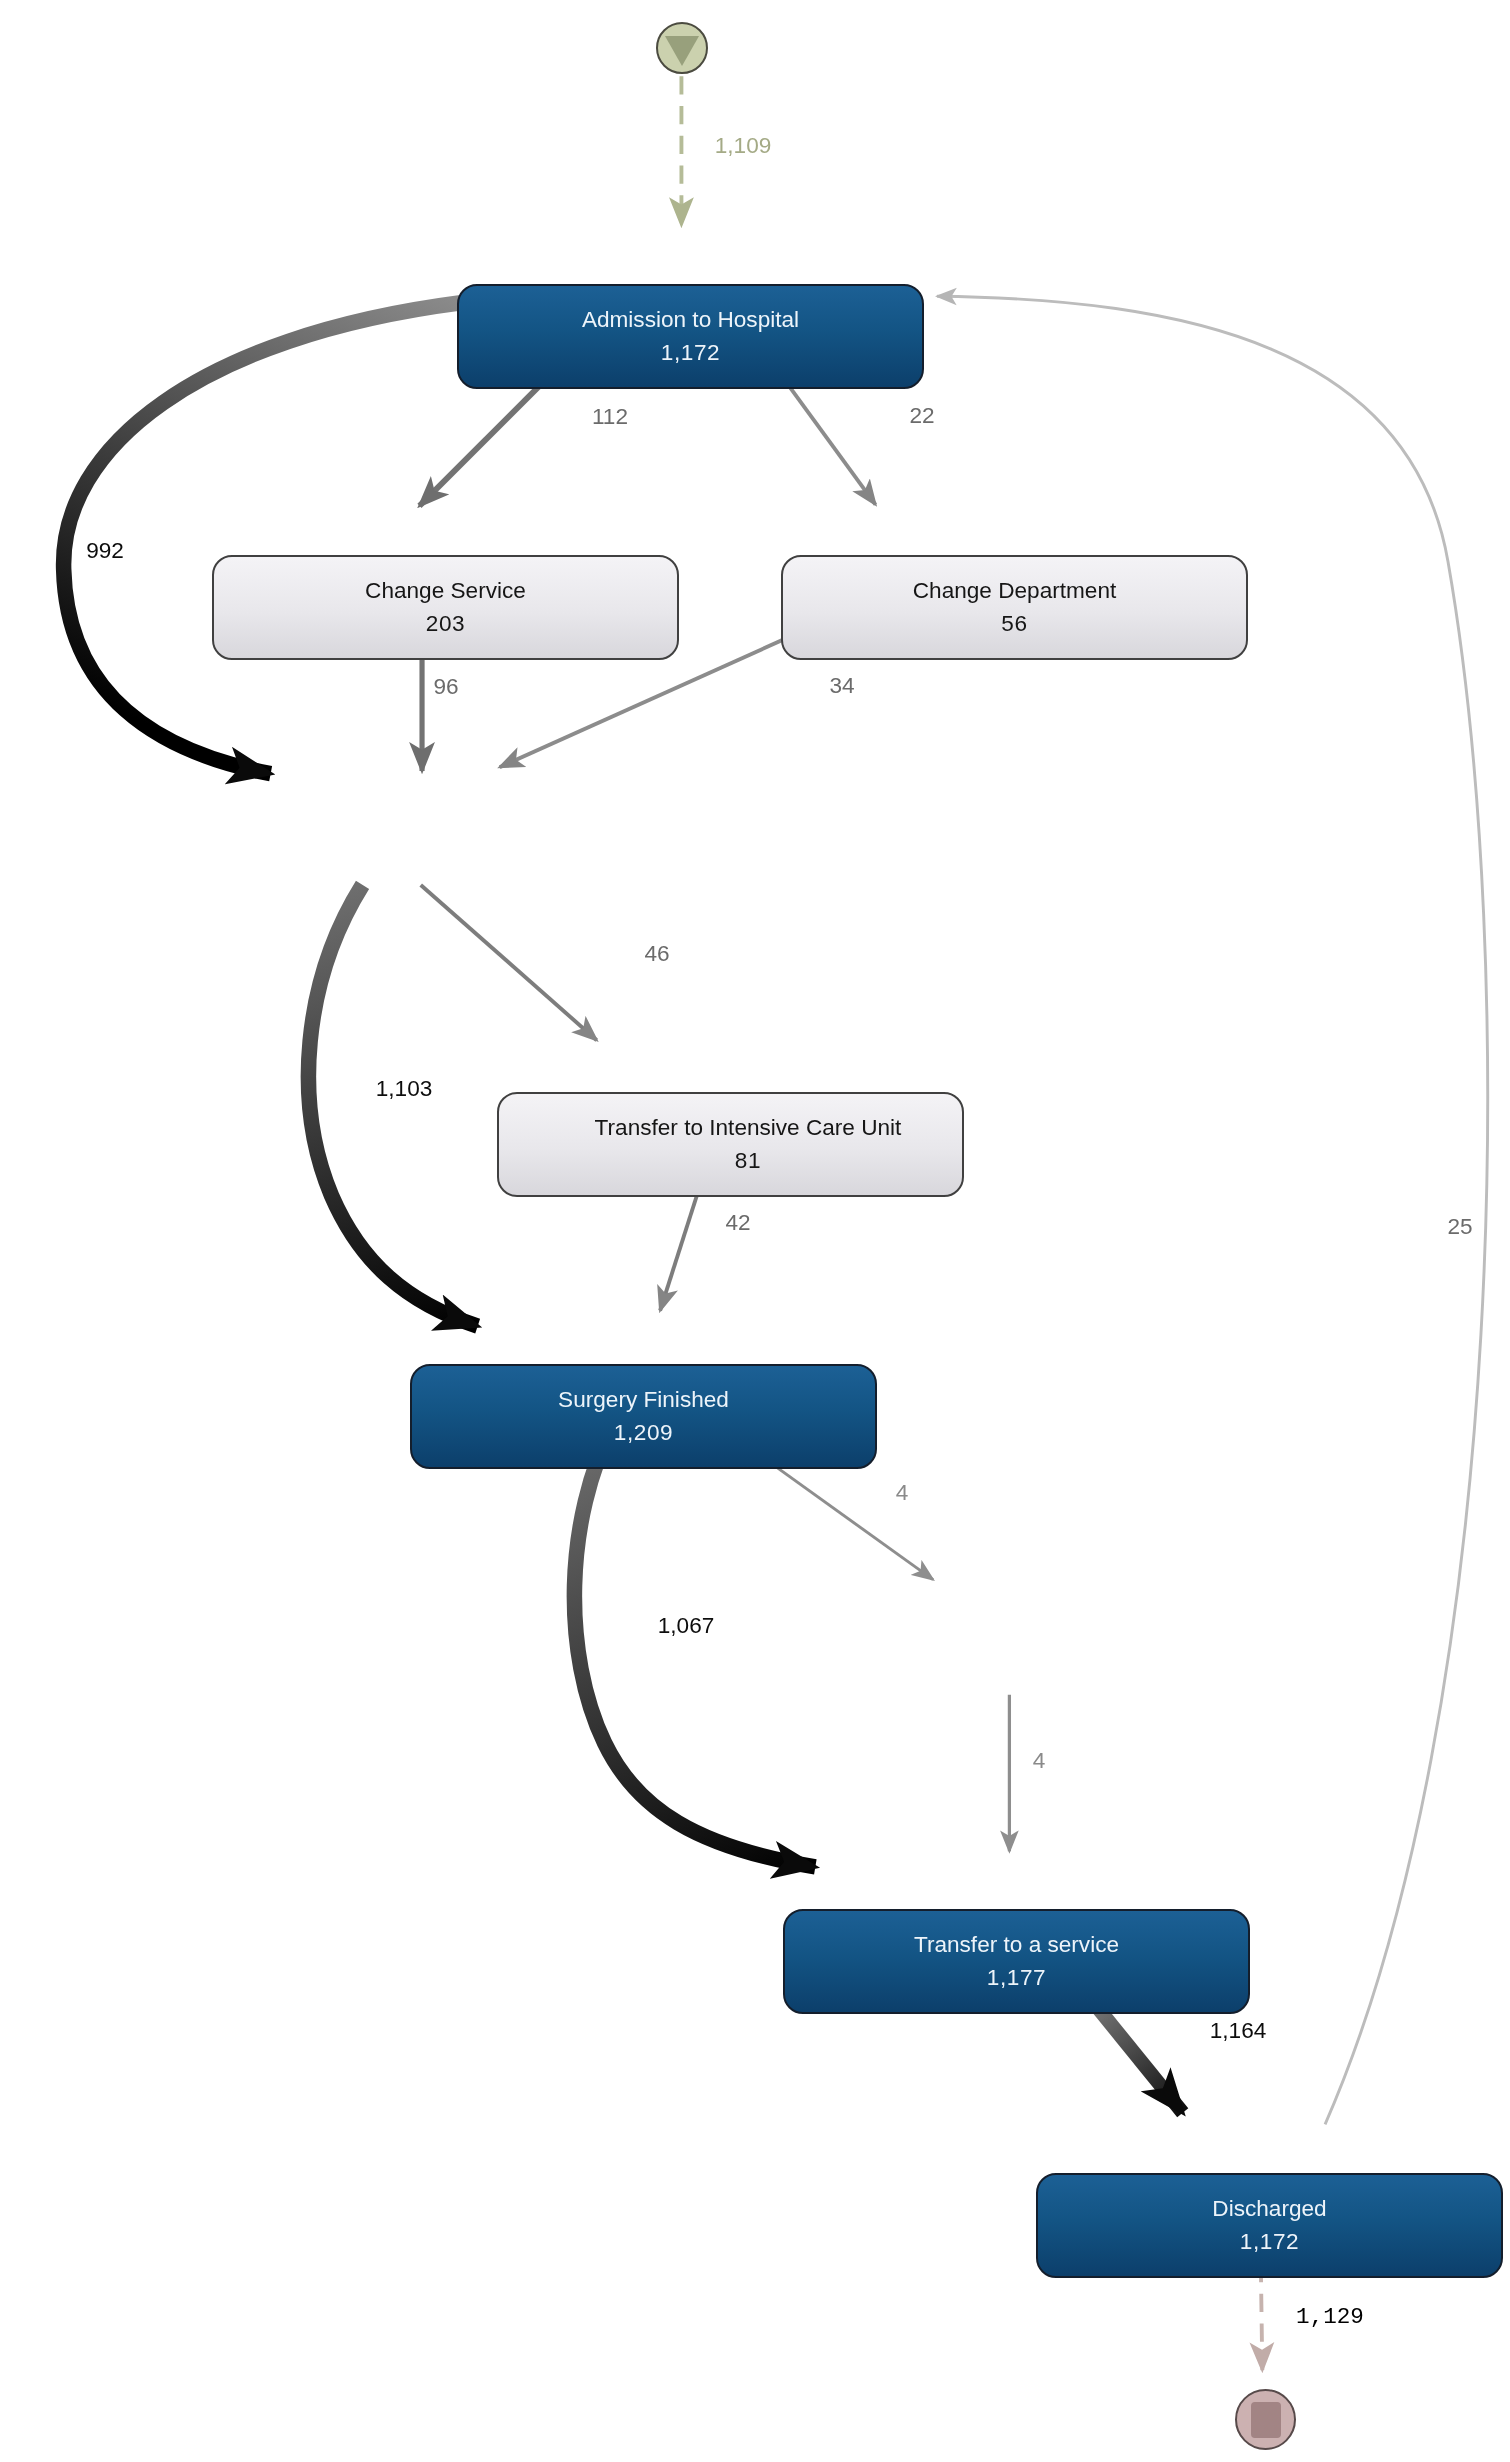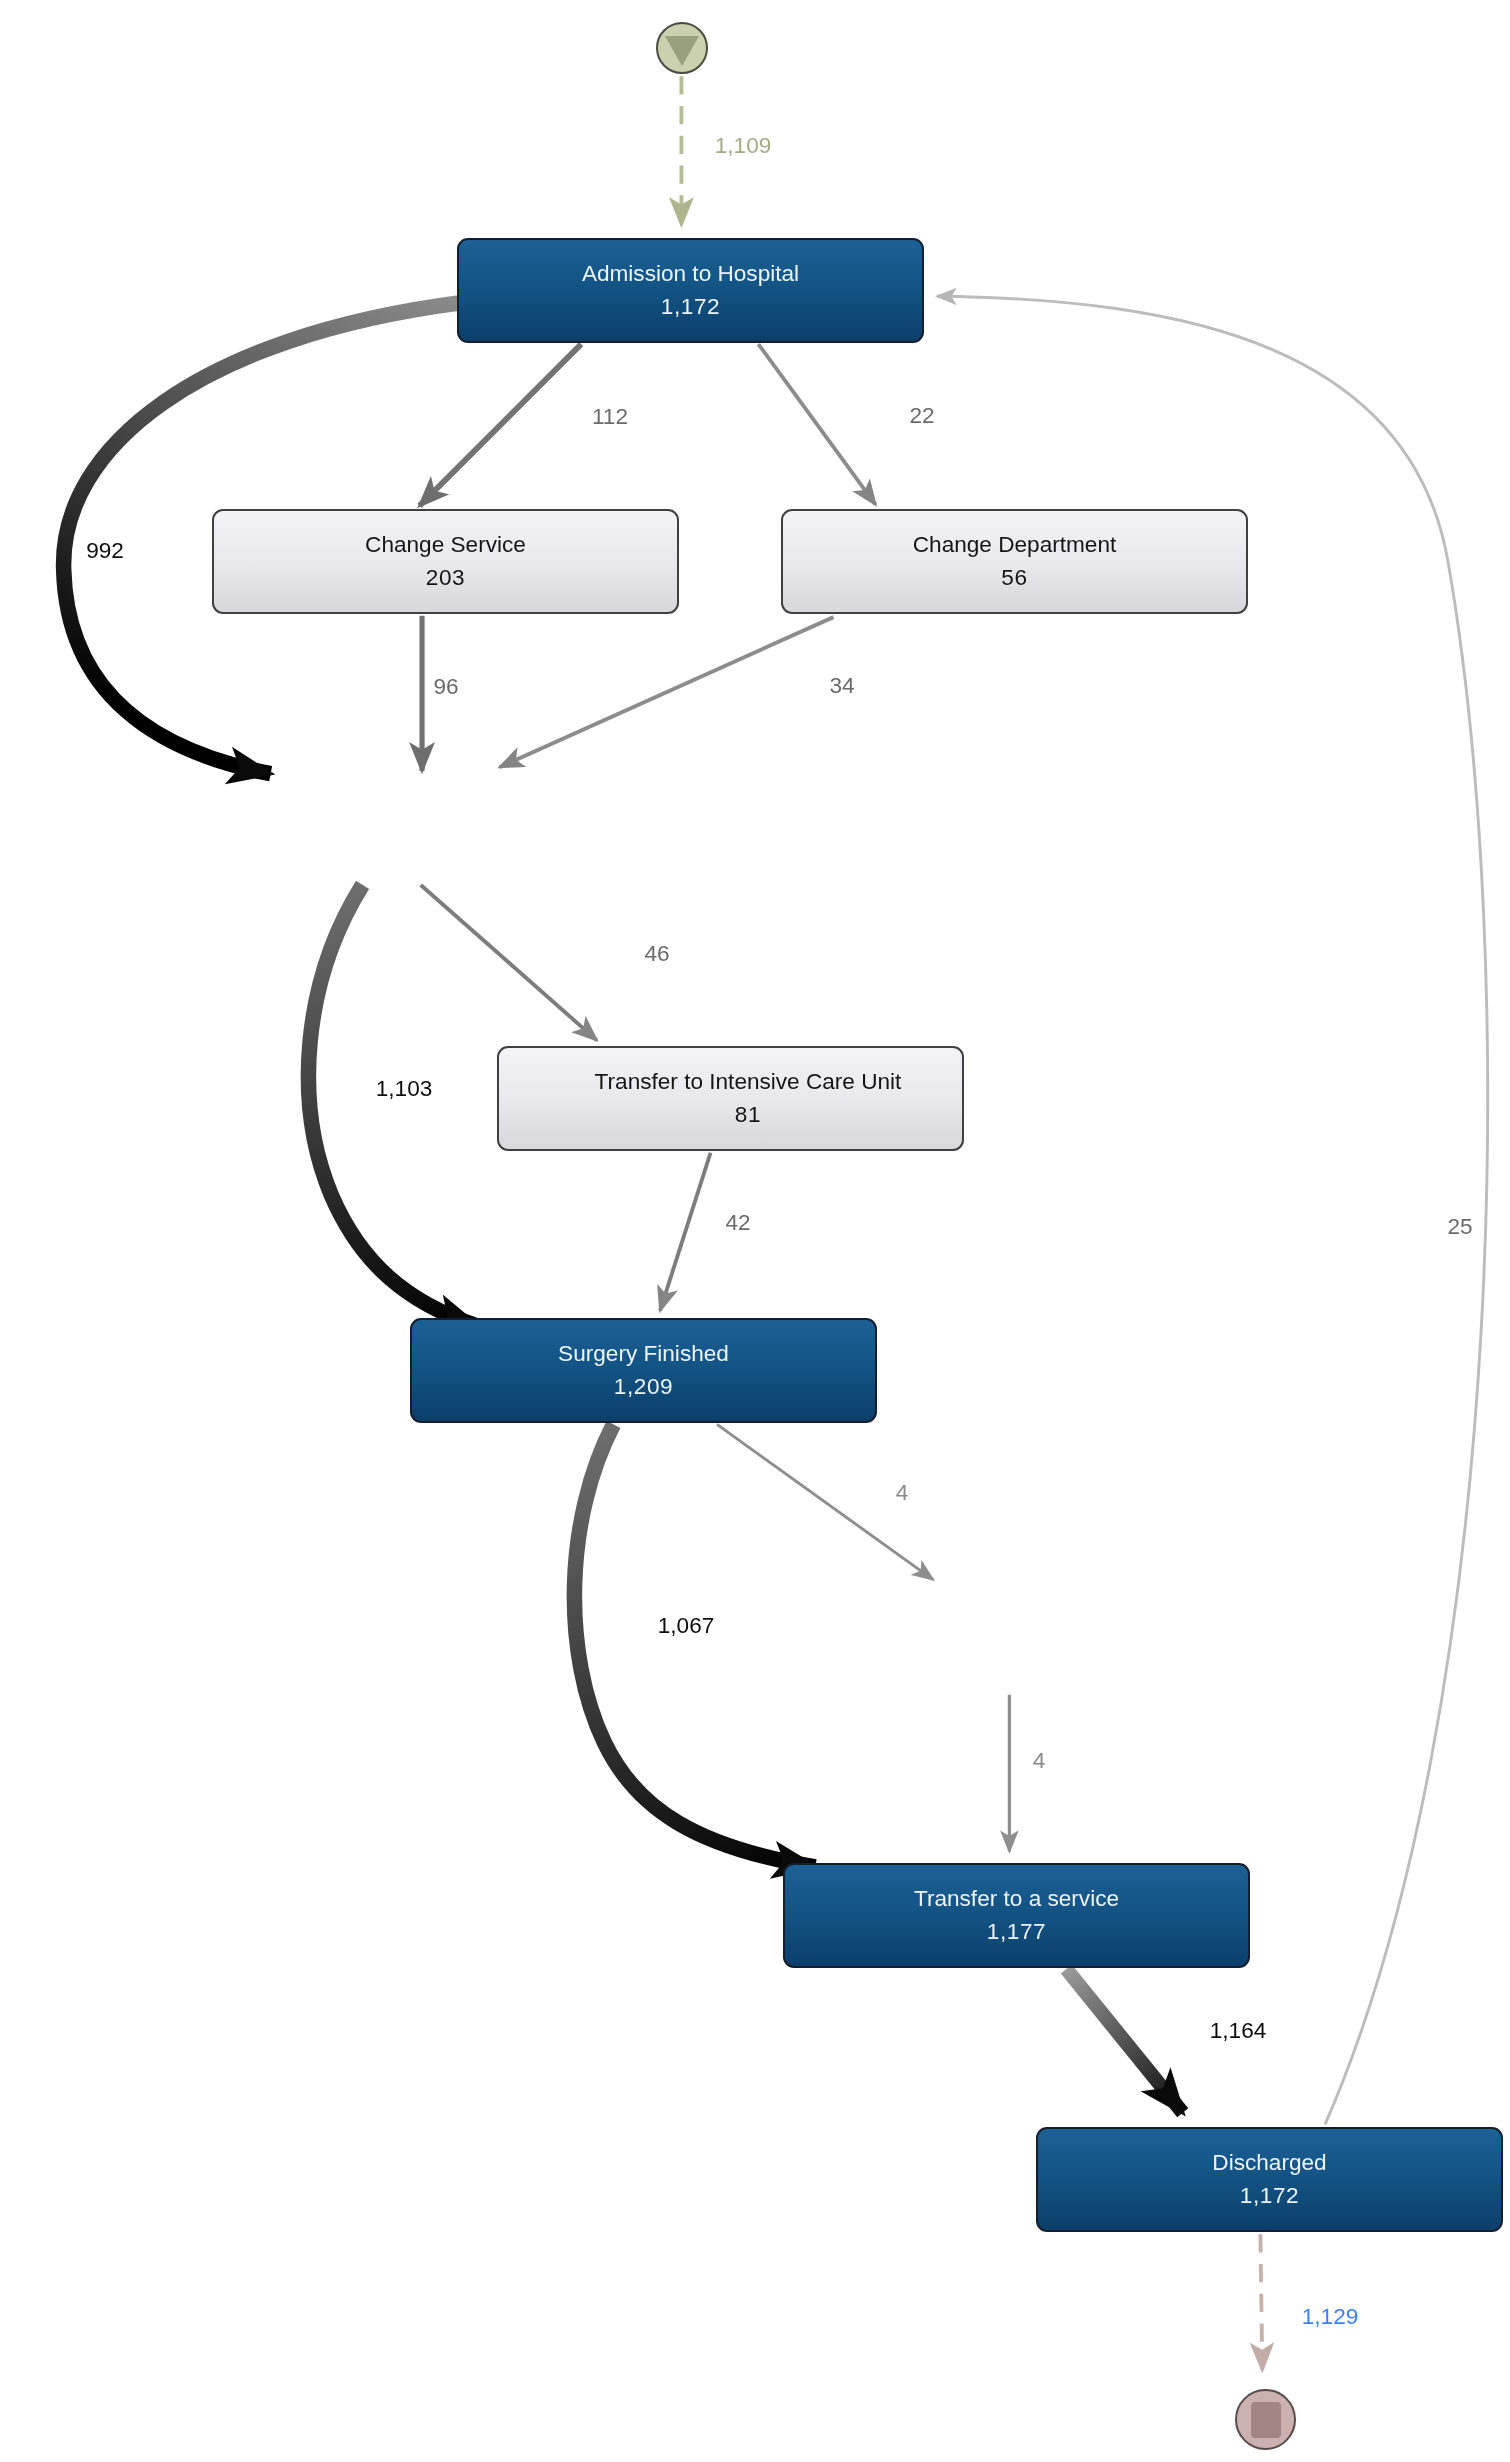--- a/index.html
+++ b/index.html
@@ -11,30 +11,31 @@
     font-family: "Liberation Sans", "DejaVu Sans", sans-serif;
     overflow: hidden;
   }
   #edge-layer { position: absolute; left: 0; top: 0; width: 1511px; height: 2462px; }
 
   
   .activity {
     position: absolute;
     width: 467px;
     height: 105px;
-    border-radius: 11px;
+    border-radius: 20px;
     display: flex;
     flex-direction: column;
     align-items: center;
     justify-content: center;
     gap: 10.4px;
     font-size: 22.6px;
     line-height: 1;
     box-sizing: border-box;
     cursor: pointer;
+    margin-top: 46px;
   }
   .activity.primary {
     background: linear-gradient(180deg, #1c6095 0%, #135484 45%, #0c3f6b 100%);
     border: 2.6px solid #141e2c;
     color: #edf4fa;
   }
   .activity.secondary {
     background: linear-gradient(180deg, #f4f3f6 0%, #e8e7eb 55%, #d8d7dc 100%);
     border: 2.6px solid #404040;
     color: #161616;
@@ -90,21 +91,21 @@
   .edge-label {
     position: absolute;
     transform: translate(-50%, -50%);
     font-size: 22.6px;
     white-space: nowrap;
     text-shadow: 0 0 3.9px #fff, 0 0 3.9px #fff, 0 0 3.9px #fff;
   }
   .edge-label.gray  { color: #6b6b6b; }
   .edge-label.dark  { color: #0d0d0d; }
   .edge-label.olive { color: #a4aa86; }
-  .edge-label.rose  { color: #3b82f6; }
+  .edge-label.rose  { color: #000000; font-family: Liberation Mono, monospace; }
   .edge-label.faint { color: #8a8a8a; }
 
   #lbl-e0  { left: 743px; top: 146px; }
   #lbl-e1  { left: 610px;  top: 417px; }
   #lbl-e2  { left: 922px; top: 416px; }
   #lbl-e3  { left: 105px;  top: 551px; }
   #lbl-e4  { left: 446px;  top: 687px; }
   #lbl-e5  { left: 842px; top: 686px; }
   #lbl-e6  { left: 657px; top: 954px; }
   #lbl-e7  { left: 404px;  top: 1089px; }

